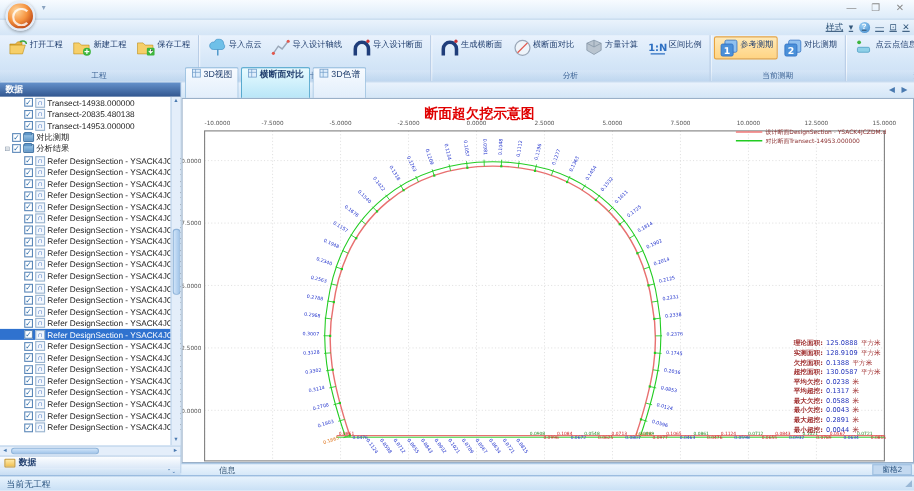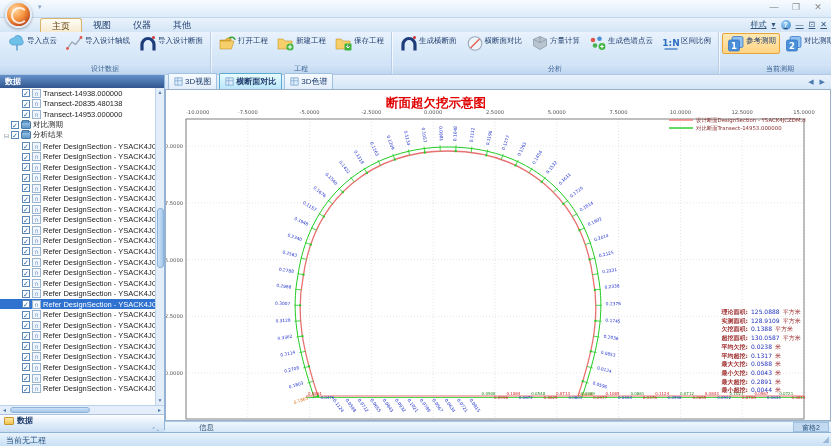--- a/index.html
+++ b/index.html
@@ -80,21 +80,21 @@
   .side-tab .fold-y { width:10px; height:8px; background:linear-gradient(#ffe9a8,#f0c050);
     border:1px solid #c89830; border-radius:1px; }
   .side-tab .lbl { font-size:8px; font-weight:bold; color:#1f3d6d; }
   .side-strip { height:6px; background:linear-gradient(#dcebf9,#c7dcf2); text-align:right;
     font-size:5px; color:#4a7ab0; line-height:6px; padding-right:4px; }
 
   
   .rightarea { position:absolute; left:165px; top:75px; width:666px; height:357px; background:#d7e7f7; }
   .doctabs { position:relative; height:14px; background:linear-gradient(#e9f2fc,#d4e6f7);
     display:flex; align-items:flex-end; padding-left:3px; gap:2px; }
-  .dtab { display:inline-flex; align-items:center; gap:2px; height:16px; padding:0 5px;
+  .dtab { display:inline-flex; align-items:flex-start; gap:2px; height:28px; padding:0 5px;
     border:1px solid #9ec2e0; border-bottom:none; border-radius:2px 2px 0 0;
     background:linear-gradient(#f7fbff,#e2eefb); font-size:8px; color:#1f3d6d; }
   .dtab.active { background:linear-gradient(#e8fbff,#b9e6f8); border-color:#58aacf; font-weight:bold; }
   .dtab svg { width:9px; height:9px; }
   .dnav { position:absolute; right:4px; top:3px; font-size:7px; color:#4a7ab0; letter-spacing:2px; }
   .chart { position:absolute; left:0; top:14px; width:666px; height:332px; background:#fff;
     border:1px solid #9ab0c8; }
   .infobar { position:absolute; left:0; top:346px; width:666px; height:11px;
     background:linear-gradient(#eef6fe,#d6e8f8); border-top:1px solid #aac7e4; }
   .infobar .lbl { position:absolute; left:34px; top:1px; font-size:7.5px; color:#2f5070; }
@@ -116,41 +116,64 @@
   <div class="orb"></div>
   <span class="qa-arrow">▾</span>
   <div class="win-btns">
     <span>—</span>
     <span>❐</span>
     <span>✕</span>
   </div>
 </div>
 
 <div class="tabrow">
-  <div class="rtabs" id="rtabs">
-      <div class="rtab active">主页</div>
-      <div class="rtab">视图</div>
-      <div class="rtab">仪器</div>
-      <div class="rtab">其他</div>
-    </div>
   <div class="tabrow-right">
     <span>样式</span>
     <span>▾</span>
     <span class="help-ic">?</span>
     <span>—</span>
     <span>⊡</span>
     <span>✕</span>
   </div>
 </div>
 
 <div class="ribbon" id="ribbon">
     <div class="rgroup">
       <div class="rbtns">
         <div class="rbtn">
           <div class="ric"><svg viewBox="0 0 20 17" width="20" height="17">
+              <path d="M2 5h5l2-2h4v3H2z" fill="#e8b64c" stroke="#b8860b" stroke-width=".5"></path>
+              <path d="M2 6h14l-2.5 8H2z" fill="#f6cf6a" stroke="#b8860b" stroke-width=".5"></path>
+              <path d="M11 3c3-1.5 6-.5 6 2" stroke="#3aa53a" stroke-width="1.4" fill="none"></path>
+            </svg></div>
+          <div class="rlb">打开工程</div>
+        </div>
+        <div class="rbtn">
+          <div class="ric"><svg viewBox="0 0 20 17" width="20" height="17">
+              <path d="M2 4h5l2 2h7v8H2z" fill="#f6cf6a" stroke="#b8860b" stroke-width=".5"></path>
+              <circle cx="14" cy="12" r="3.6" fill="#3db53d"></circle>
+              <path d="M14 9.8v4.4M11.8 12h4.4" stroke="#fff" stroke-width="1.1"></path>
+            </svg></div>
+          <div class="rlb">新建工程</div>
+        </div>
+        <div class="rbtn">
+          <div class="ric"><svg viewBox="0 0 20 17" width="20" height="17">
+              <path d="M2 4h5l2 2h7v8H2z" fill="#f6cf6a" stroke="#b8860b" stroke-width=".5"></path>
+              <rect x="10.5" y="8.5" width="7" height="7" rx="1" fill="#3db53d"></rect>
+              <path d="M14 9.5v3.5l1.8-1.8M14 13l-1.8-1.8" stroke="#fff" stroke-width="1"></path>
+            </svg></div>
+          <div class="rlb">保存工程</div>
+        </div>
+      </div>
+      <div class="rgroup-label">工程</div>
+    </div>
+    <div class="rgroup">
+      <div class="rbtns">
+        <div class="rbtn">
+          <div class="ric"><svg viewBox="0 0 20 17" width="20" height="17">
               <path d="M6 10a3.4 3.4 0 1 1 .8-6.7A4.4 4.4 0 0 1 15.3 5 2.9 2.9 0 0 1 14 10z" fill="#6fc0e8" stroke="#3d8ec4" stroke-width=".6"></path>
               <path d="M10 10v5.5" stroke="#3d8ec4" stroke-width="1.2"></path>
             </svg></div>
           <div class="rlb">导入点云</div>
         </div>
         <div class="rbtn">
           <div class="ric"><svg viewBox="0 0 20 17" width="20" height="17">
               <path d="M2.5 13.5 7 7l3.5 2.5L16 2.5" stroke="#9aa7b8" fill="none" stroke-width="1.3"></path>
               <circle cx="2.5" cy="13.5" r="1.4" fill="#e2574c"></circle>
               <circle cx="16" cy="2.5" r="1.4" fill="#e2574c"></circle>
@@ -164,77 +187,38 @@
             </svg></div>
           <div class="rlb">导入设计断面</div>
         </div>
       </div>
       <div class="rgroup-label">设计数据</div>
     </div>
     <div class="rgroup">
       <div class="rbtns">
         <div class="rbtn">
           <div class="ric"><svg viewBox="0 0 20 17" width="20" height="17">
-              <path d="M2 5h5l2-2h4v3H2z" fill="#e8b64c" stroke="#b8860b" stroke-width=".5"></path>
-              <path d="M2 6h14l-2.5 8H2z" fill="#f6cf6a" stroke="#b8860b" stroke-width=".5"></path>
-              <path d="M11 3c3-1.5 6-.5 6 2" stroke="#3aa53a" stroke-width="1.4" fill="none"></path>
-            </svg></div>
-          <div class="rlb">打开工程</div>
-        </div>
-        <div class="rbtn">
-          <div class="ric"><svg viewBox="0 0 20 17" width="20" height="17">
-              <path d="M2 4h5l2 2h7v8H2z" fill="#f6cf6a" stroke="#b8860b" stroke-width=".5"></path>
-              <circle cx="14" cy="12" r="3.6" fill="#3db53d"></circle>
-              <path d="M14 9.8v4.4M11.8 12h4.4" stroke="#fff" stroke-width="1.1"></path>
-            </svg></div>
-          <div class="rlb">新建工程</div>
-        </div>
-        <div class="rbtn">
-          <div class="ric"><svg viewBox="0 0 20 17" width="20" height="17">
-              <path d="M2 4h5l2 2h7v8H2z" fill="#f6cf6a" stroke="#b8860b" stroke-width=".5"></path>
-              <rect x="10.5" y="8.5" width="7" height="7" rx="1" fill="#3db53d"></rect>
-              <path d="M14 9.5v3.5l1.8-1.8M14 13l-1.8-1.8" stroke="#fff" stroke-width="1"></path>
-            </svg></div>
-          <div class="rlb">保存工程</div>
-        </div>
-      </div>
-      <div class="rgroup-label">工程</div>
-    </div>
-    <div class="rgroup">
-      <div class="rbtns">
-        <div class="rbtn">
-          <div class="ric"><svg viewBox="0 0 20 17" width="20" height="17">
               <path d="M4 15.5V9.5a6 6 0 0 1 12 0v6" stroke="#1f3d7a" stroke-width="3.2" fill="none"></path>
               <circle cx="15.5" cy="2.5" r="1.5" fill="#cc3333"></circle>
             </svg></div>
           <div class="rlb">生成横断面</div>
         </div>
         <div class="rbtn">
           <div class="ric"><svg viewBox="0 0 20 17" width="20" height="17">
               <circle cx="10" cy="8.5" r="6.8" fill="#eef4fa" stroke="#9aa7b8" stroke-width="1.1"></circle>
               <path d="M5.5 13 14.5 4" stroke="#e2574c" stroke-width="1.2"></path>
             </svg></div>
           <div class="rlb">横断面对比</div>
         </div>
         <div class="rbtn">
           <div class="ric"><svg viewBox="0 0 20 17" width="20" height="17">
               <path d="M10 1.5 16.5 4.3v6.4L10 14.5 3.5 10.7V4.3z" fill="#b9c4cf" stroke="#8494a5" stroke-width=".7"></path>
               <path d="M10 1.5v6.2M3.5 4.3l6.5 3.4 6.5-3.4" stroke="#8494a5" fill="none" stroke-width=".7"></path>
             </svg></div>
           <div class="rlb">方量计算</div>
-        </div>
-        <div class="rbtn">
-          <div class="ric"><svg viewBox="0 0 20 17" width="20" height="17">
-              <circle cx="5" cy="5" r="2.3" fill="#e2574c"></circle>
-              <circle cx="11.5" cy="3.8" r="2.3" fill="#4a90d9"></circle>
-              <circle cx="7" cy="10.5" r="2.3" fill="#49b14f"></circle>
-              <circle cx="14" cy="11.5" r="3.4" fill="#3db53d"></circle>
-              <path d="M14 9.6v3.8M12.1 11.5h3.8" stroke="#fff" stroke-width="1"></path>
-            </svg></div>
-          <div class="rlb">生成色谱点云</div>
         </div>
         <div class="rbtn">
           <div class="ric"><svg viewBox="0 0 20 17" width="20" height="17">
               <text x="10" y="11" font-size="9" font-weight="bold" fill="#2d6fc2" text-anchor="middle">1:N</text>
               <path d="M3.5 14h13" stroke="#2d6fc2" stroke-width="1.2"></path>
             </svg></div>
           <div class="rlb">区间比例</div>
         </div>
       </div>
       <div class="rgroup-label">分析</div>

